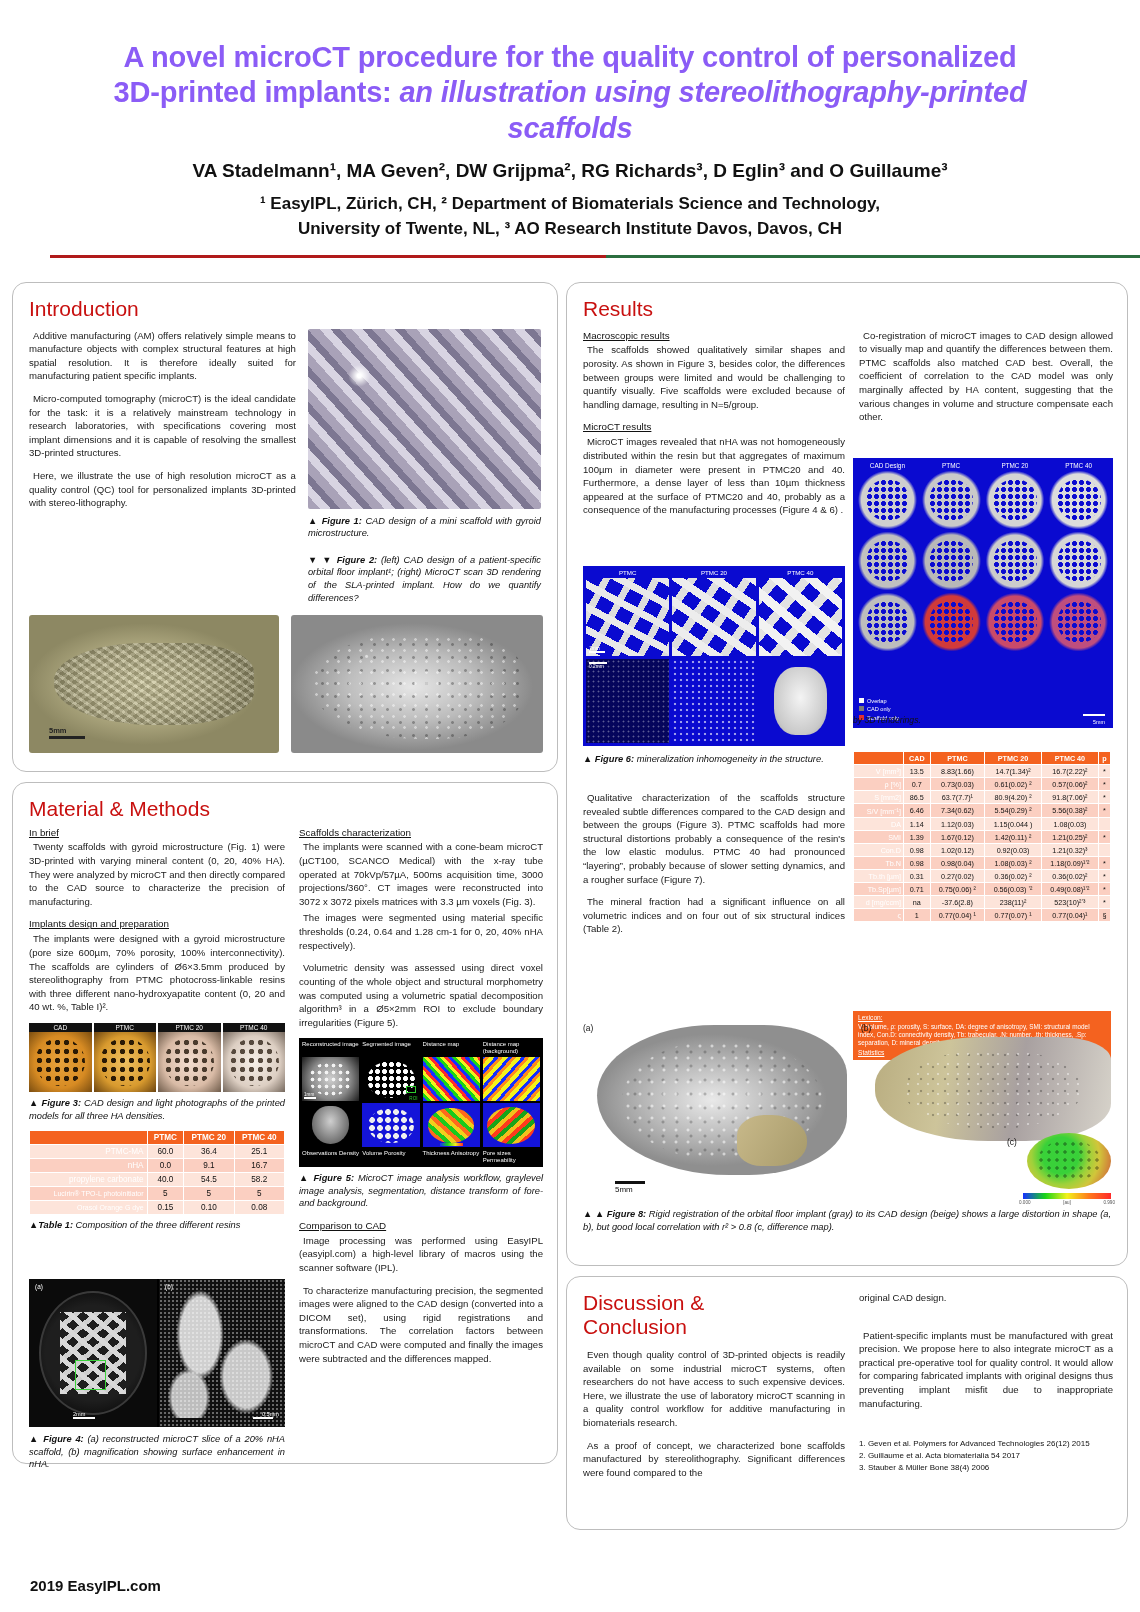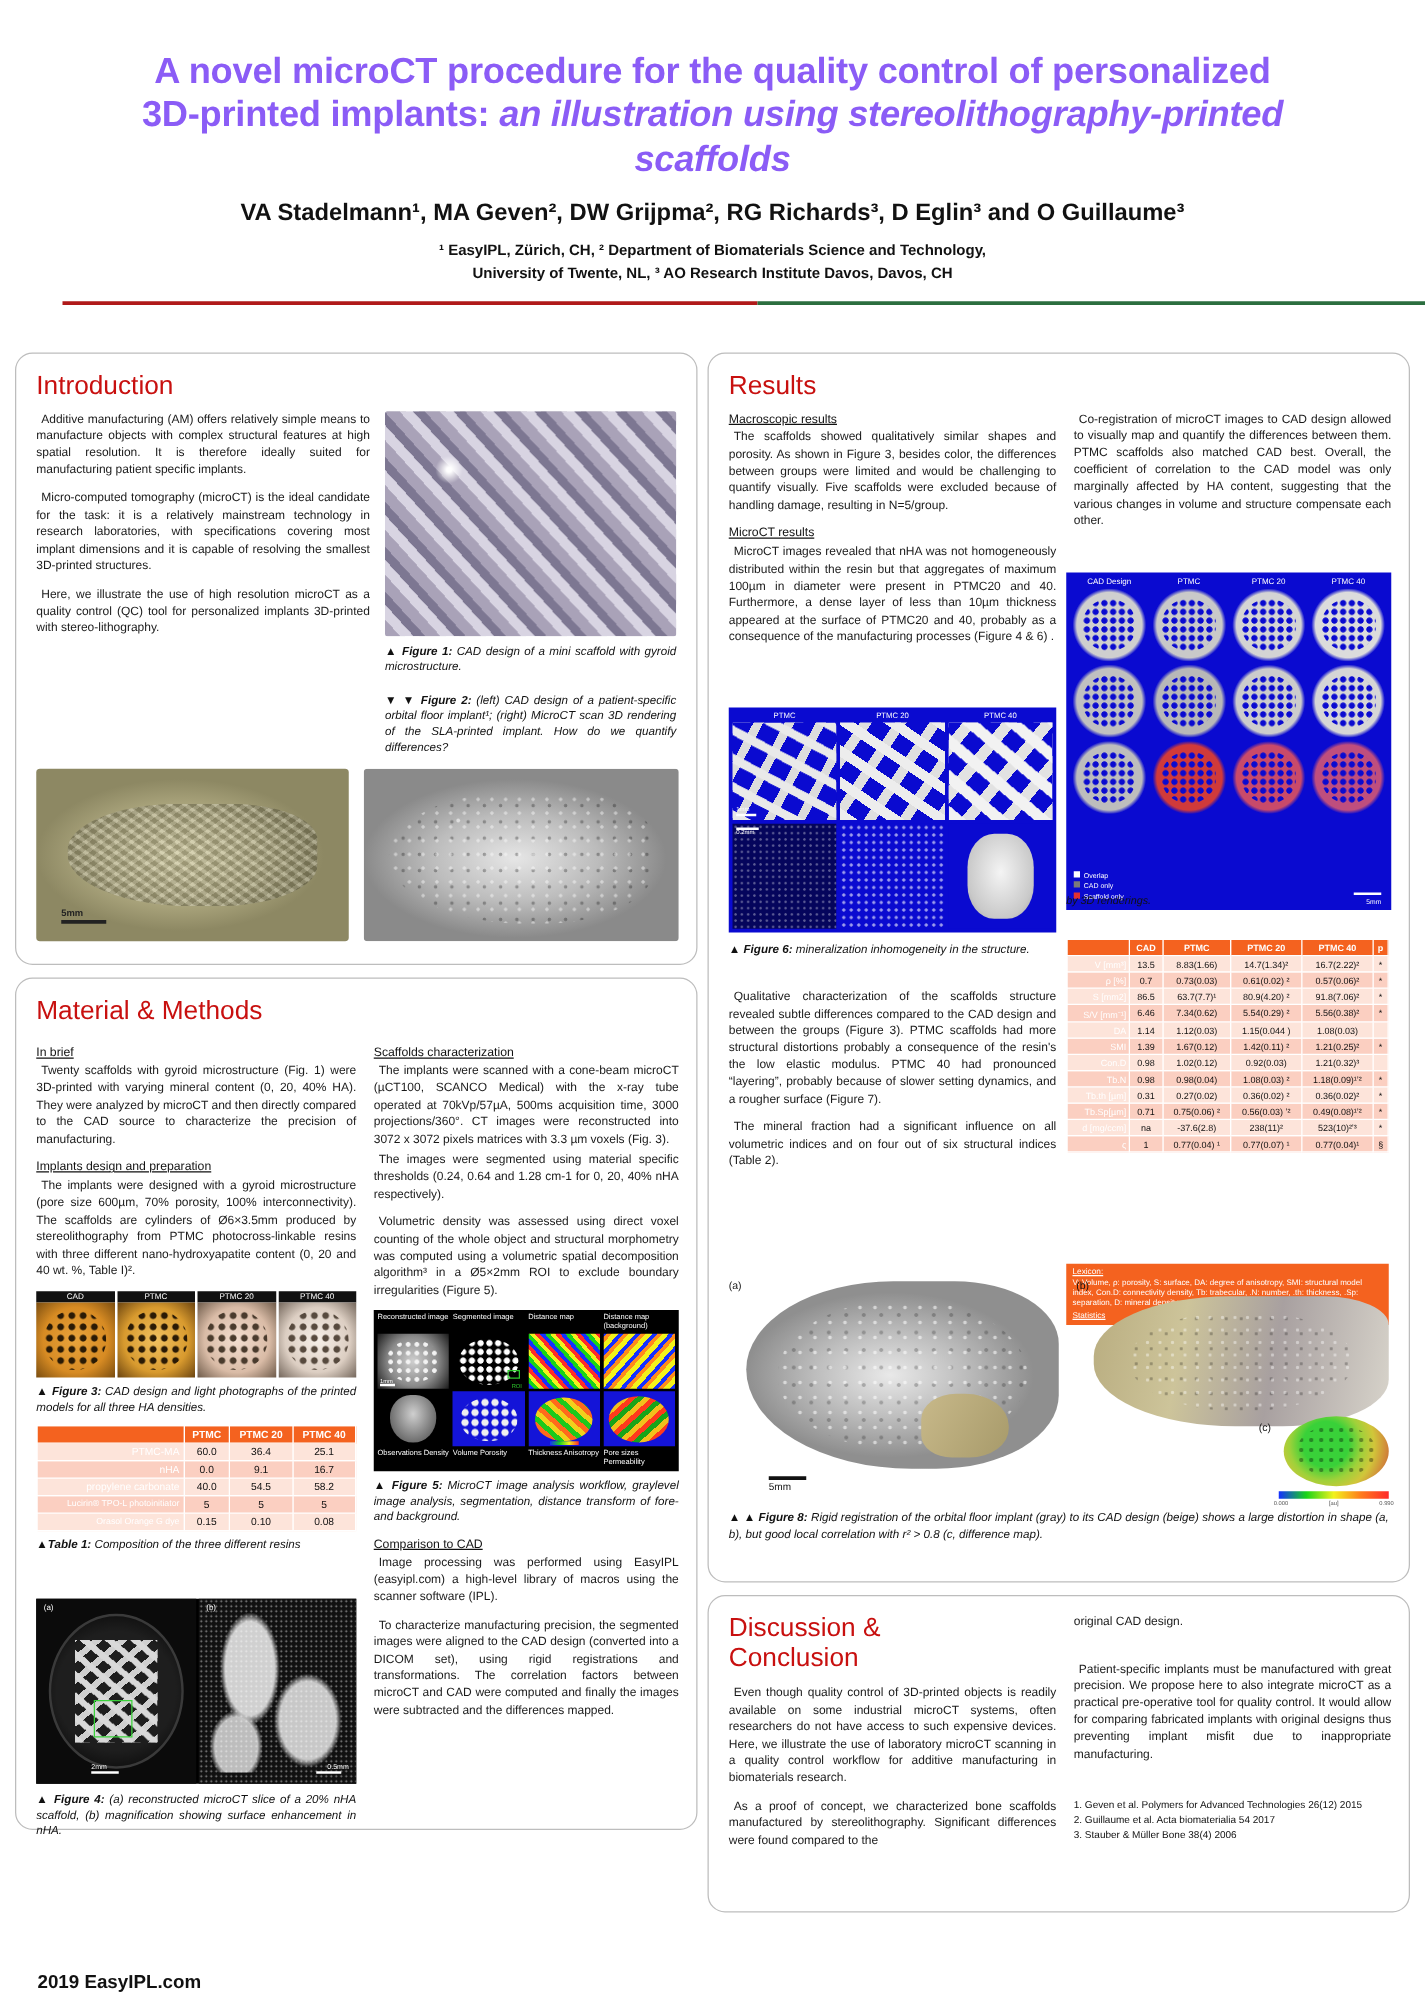--- a/index.html
+++ b/index.html
@@ -10,21 +10,21 @@
     font-family:"Liberation Sans", sans-serif;
     color:#111;
     position:relative;
     overflow:hidden;
   }
   
   .header { padding:40px 40px 0 40px; text-align:center; }
   .title { color:#8b5cf6; font-size:29px; font-weight:bold; line-height:1.22; letter-spacing:-0.2px; }
   .title .ital { font-style:italic; }
   .authors { margin-top:14px; font-size:19px; font-weight:bold; color:#111; }
-  .affil { margin-top:10px; font-size:12px; font-weight:bold; color:#111; line-height:1.45; }
+  .affil { margin-top:10px; font-size:17px; font-weight:bold; color:#111; line-height:1.45; }
   .rule-wrap { margin-top:14px; height:4px; position:relative; }
   .rule-l { position:absolute; left:10px; top:0; width:556px; height:3px; background:#b01a1a; }
   .rule-r { position:absolute; left:566px; top:0; width:564px; height:3px; background:#2b6e3f; }
 
   
   .panel {
     position:absolute;
     border:1px solid #bdbdbd;
     border-radius:14px;
     background:#fff;
@@ -149,21 +149,21 @@
           radial-gradient(circle, rgba(255,255,255,.45) 1.1px, rgba(0,0,0,0) 1.6px),
           radial-gradient(circle, rgba(0,0,0,.28) 1.1px, rgba(0,0,0,0) 1.7px);
         background-size:11px 11px, 13px 13px;
         background-position:0 0, 5px 4px;
         border-radius:48% 36% 42% 52%;"></div>
     </div>
   </div>
 </div>
 
 <div class="panel" style="left:12px; top:782px; width:546px; height:682px; padding:14px 16px;">
-  <div class="sec-title" style="margin-bottom:15px;">Material &amp; Methods</div>
+  <div class="sec-title" style="margin-bottom:5px;">Material &amp; Methods</div>
 
   <div class="col2" style="gap:14px;">
 
     <div style="width:256px; flex:0 0 256px;">
       <div class="body-txt">
         <div class="subhead">In brief</div>
         <p>Twenty scaffolds with gyroid microstructure (Fig. 1) were 3D-printed with varying mineral content (0, 20, 40% HA). They were analyzed by microCT and then directly compared to the CAD source to characterize the precision of manufacturing.</p>
         <div class="subhead">Implants design and preparation</div>
         <p>The implants were designed with a gyroid microstructure (pore size 600µm, 70% porosity, 100% interconnectivity). The scaffolds are cylinders of Ø6×3.5mm produced by stereolithography from PTMC photocross-linkable resins with three different nano-hydroxyapatite content (0, 20 and 40 wt. %, Table I)².</p>
       </div>

